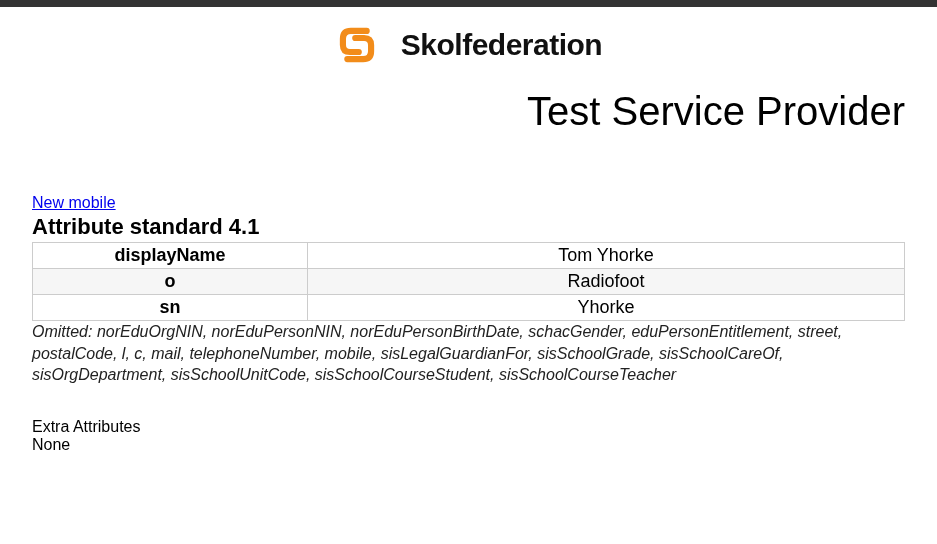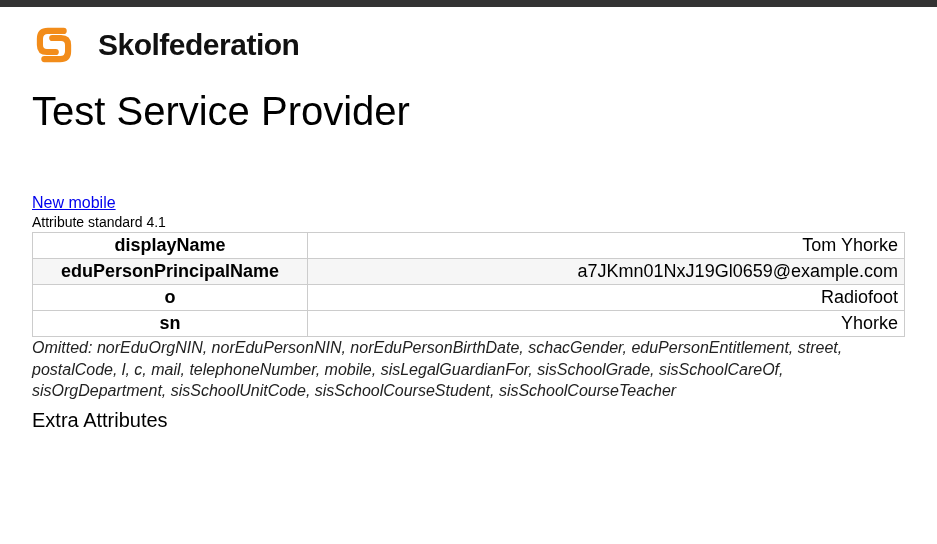--- a/index.html
+++ b/index.html
@@ -16,89 +16,90 @@
       width: 100%;
     }
     .content {
       padding: 10px 32px 0 32px;
     }
     .logo-row {
       display: flex;
       align-items: center;
       gap: 22px;
       margin-top: 6px;
+      justify-content: center;
     }
     .logo-svg {
       width: 44px;
       height: 44px;
     }
     .brand {
       font-size: 30px;
       font-weight: 700;
       color: #111;
       letter-spacing: -0.5px;
     }
     .page-title {
-      text-align: left;
+      text-align: right;
       font-size: 40px;
       font-weight: 400;
       margin-top: 22px;
       margin-bottom: 60px;
       color: #000;
     }
     .new-login {
       color: #0000EE;
       text-decoration: underline;
       font-size: 16px;
       cursor: pointer;
     }
     .section-heading {
       font-size: 24px;
       font-weight: 400;
       margin-top: 6px;
       color: #000;
     }
     .sub-heading {
-      font-size: 14px;
-      font-weight: 400;
+      font-size: 22px;
+      font-weight: 700;
       margin-top: 2px;
       color: #000;
     }
     table {
       width: 100%;
       border-collapse: collapse;
       margin-top: 2px;
     }
     table td, table th {
       border: 1px solid #ccc;
       padding: 2px 6px;
       font-size: 18px;
-      text-align: right;
+      text-align: center;
     }
     table th {
       width: 275px;
       text-align: center;
       font-weight: 700;
       background: #fff;
       margin-top: 22px;
     }
     tr:nth-child(2) td, tr:nth-child(2) th {
       background: #f6f6f6;
     }
     .omitted {
       font-style: italic;
       font-size: 16px;
       color: #222;
       margin-top: 0;
       line-height: 1.35;
     }
     .extra-heading {
-      font-size: 20px;
+      font-size: 16px;
       font-weight: 400;
-      margin-top: 7px;
+      margin-top: 32px;
       color: #000;
     }
     .none-text {
       font-size: 16px;
       color: #000;
     }
   </style>
 </head>
 <body>
 
@@ -122,31 +123,28 @@
 
   <div class="sub-heading">Attribute standard 4.1</div>
 
   <table>
     <tbody id="attr-tbody">
         <tr>
           <th>displayName</th>
           <td>Tom Yhorke</td>
         </tr>
         <tr>
-          <th>eduPersonPrincipalName</th>
-          <td>a7JKmn01NxJ19Gl0659@example.com</td>
-        </tr>
-        <tr>
           <th>o</th>
           <td>Radiofoot</td>
         </tr>
         <tr>
           <th>sn</th>
           <td>Yhorke</td>
         </tr>
       </tbody>
   </table>
 
   <div class="omitted">Omitted: norEduOrgNIN, norEduPersonNIN, norEduPersonBirthDate, schacGender, eduPersonEntitlement, street, postalCode, l, c, mail, telephoneNumber, mobile, sisLegalGuardianFor, sisSchoolGrade, sisSchoolCareOf, sisOrgDepartment, sisSchoolUnitCode, sisSchoolCourseStudent, sisSchoolCourseTeacher</div>
 
   <h2 class="extra-heading">Extra Attributes</h2>
+  <div class="none-text">None</div>
 
 </div>
 
 </body></html>

